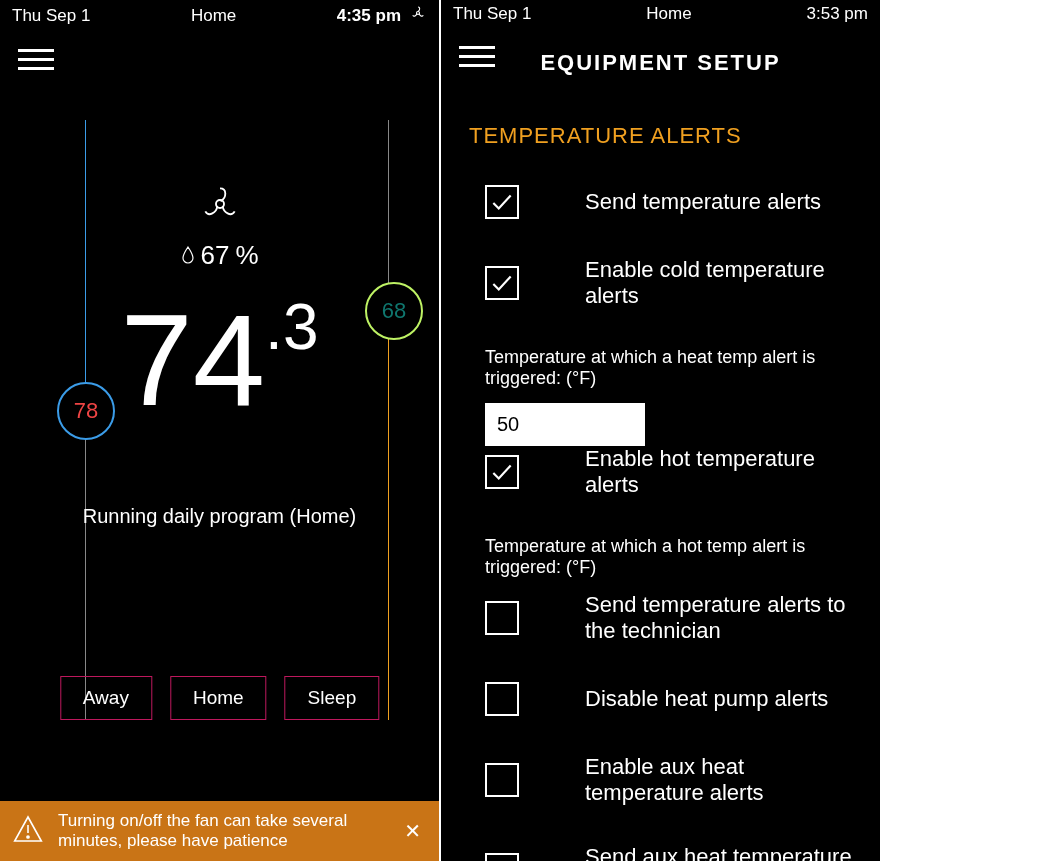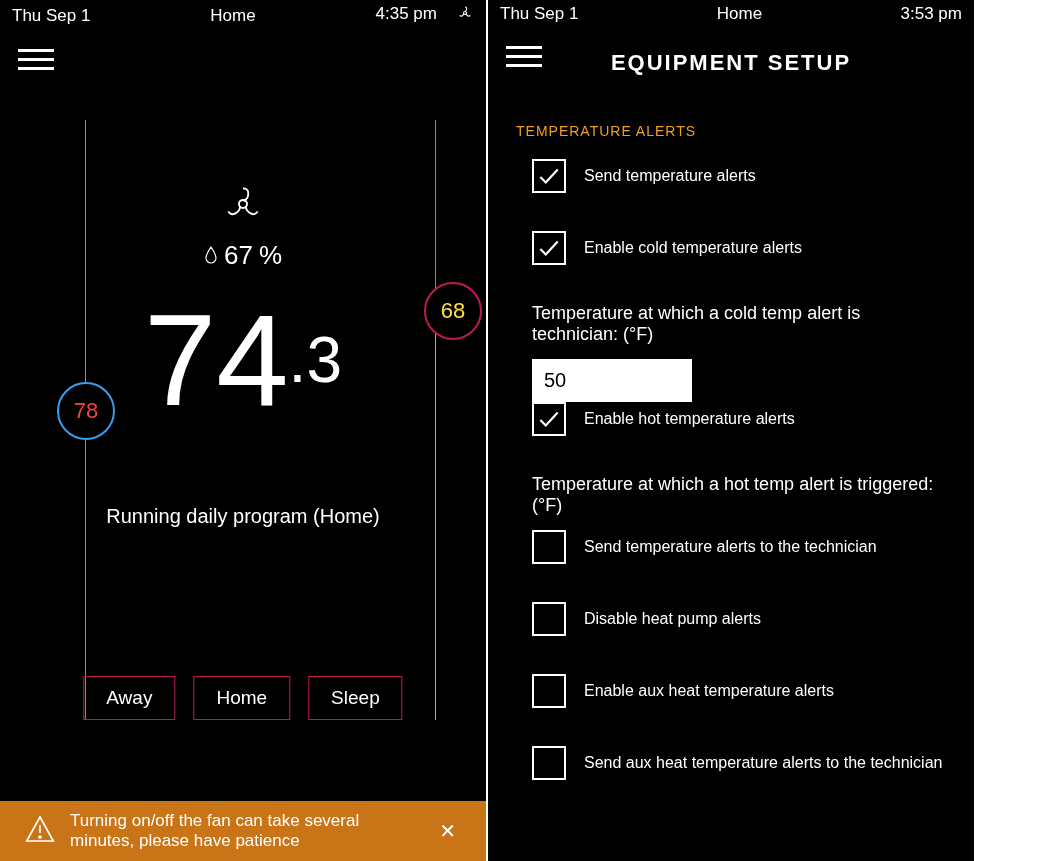--- a/index.html
+++ b/index.html
@@ -8,34 +8,34 @@
       font-family: 'Segoe UI', -apple-system, sans-serif;
       display: flex;
       gap: 2px;
       width: 1060px;
       height: 861px;
       overflow: hidden;
     }
     .screen {
       background: #000;
       color: #fff;
-      width: 486px;
+      width: 439px;
       height: 861px;
       position: relative;
       overflow: hidden;
     }
     .status-bar {
       display: flex;
       justify-content: space-between;
       align-items: center;
       padding: 4px 12px;
       font-size: 17px;
       font-weight: 300;
     }
-    .status-right { display: flex; align-items: flex-start; gap: 19px; }
+    .status-right { display: flex; align-items: center; gap: 8px; font-weight: bold; }
     .menu-btn {
       margin: 18px 0 0 18px;
       cursor: pointer;
       width: 36px;
     }
     .menu-btn div {
       height: 3px;
       background: #fff;
       margin: 6px 0;
     }
@@ -93,24 +93,24 @@
       font-weight: 300;
       cursor: pointer;
     }
     .setpoint-cool {
       left: 57px;
       top: 272px;
       border: 2px solid #3b9ce8;
       color: #ef4444;
     }
     .setpoint-heat {
-      right: 4px;
+      right: 16px;
       top: 172px;
-      border: 2px solid #be185d;
-      color: #fde047;
+      border: 2px solid #bef264;
+      color: #0f766e;
     }
     .fan-icon-top {
       position: absolute;
       top: 72px;
       left: 50%;
       transform: translateX(-50%);
     }
     .humidity {
       position: absolute;
       top: 130px;
@@ -124,21 +124,21 @@
     }
     .current-temp {
       position: absolute;
       top: 185px;
       left: 50%;
       transform: translateX(-50%);
       font-size: 130px;
       font-weight: 100;
       line-height: 1;
       display: flex;
-      align-items: center;
+      align-items: flex-start;
     }
     .current-temp .decimal {
       font-size: 64px;
     }
     .program-status {
       position: absolute;
       top: 395px;
       left: 50%;
       transform: translateX(-50%);
       font-size: 20px;
@@ -161,64 +161,65 @@
       background: transparent;
       color: #fff;
       cursor: pointer;
     }
     .toast {
       position: absolute;
       bottom: 0;
       left: 0;
       right: 0;
       background: #c97416;
-      padding: 10px 24px;
+      padding: 10px 12px;
       display: flex;
       align-items: center;
       gap: 14px;
       font-size: 17px;
       font-weight: 300;
     }
     .toast-close {
       margin-left: auto;
       cursor: pointer;
       font-size: 20px;
       padding: 0 6px;
     }
     
     .settings-content {
       padding: 50px 28px 0 28px;
     }
     .section-title {
       color: #f0a020;
-      font-size: 14px;
+      font-size: 22px;
       font-weight: 400;
       letter-spacing: 1px;
-      margin-bottom: 20px;
+      margin-bottom: 36px;
     }
     .setting-row {
       display: flex;
       align-items: center;
       gap: 18px;
       margin-bottom: 38px;
       margin-left: 16px;
     }
     .checkbox {
       width: 34px;
       height: 34px;
       border: 2px solid #fff;
       display: flex;
       align-items: center;
       justify-content: center;
       cursor: pointer;
       flex-shrink: 0;
     }
     .setting-label {
-      font-size: 16px;
-      font-weight: 300;
+      font-size: 22px;
+      font-weight: 300;
+      margin-left: 48px;
     }
     .field-label {
       font-size: 18px;
       font-weight: 300;
       margin-left: 16px;
       margin-bottom: 14px;
     }
     .text-input {
       background: #fff;
       color: #000;
@@ -339,21 +340,21 @@
 
     <div class="setting-row">
       <div class="checkbox">
         <svg width="26" height="26" viewBox="0 0 24 24" fill="none" stroke="#fff" stroke-width="2">
             <path d="M4 13l5 5L20 6"></path>
           </svg>
       </div>
       <span class="setting-label">Enable cold temperature alerts</span>
     </div>
 
-    <div class="field-label">Temperature at which a cold temp alert is technician: (°F)</div>
+    <div class="field-label">Temperature at which a heat temp alert is triggered: (°F)</div>
     <input class="text-input" value="50" style="">
 
     <div class="setting-row">
       <div class="checkbox">
         <svg width="26" height="26" viewBox="0 0 24 24" fill="none" stroke="#fff" stroke-width="2">
             <path d="M4 13l5 5L20 6"></path>
           </svg>
       </div>
       <span class="setting-label">Enable hot temperature alerts</span>
     </div>

